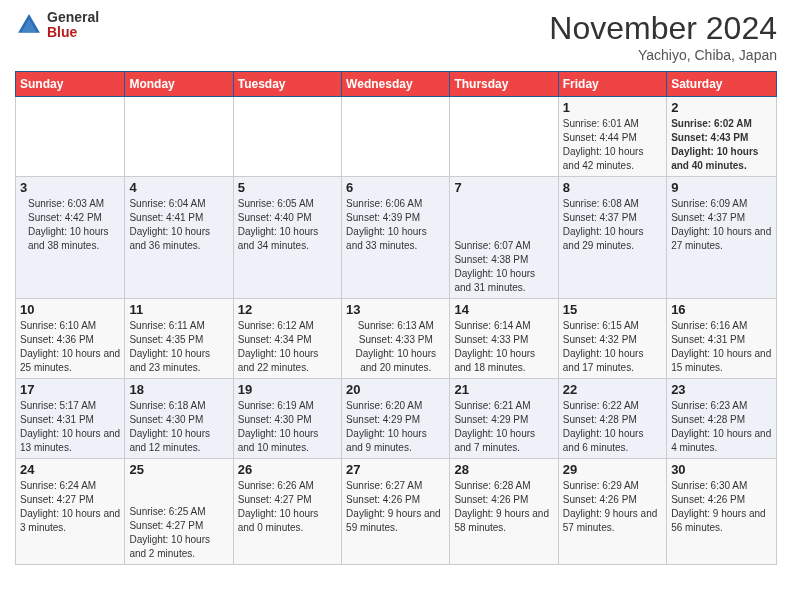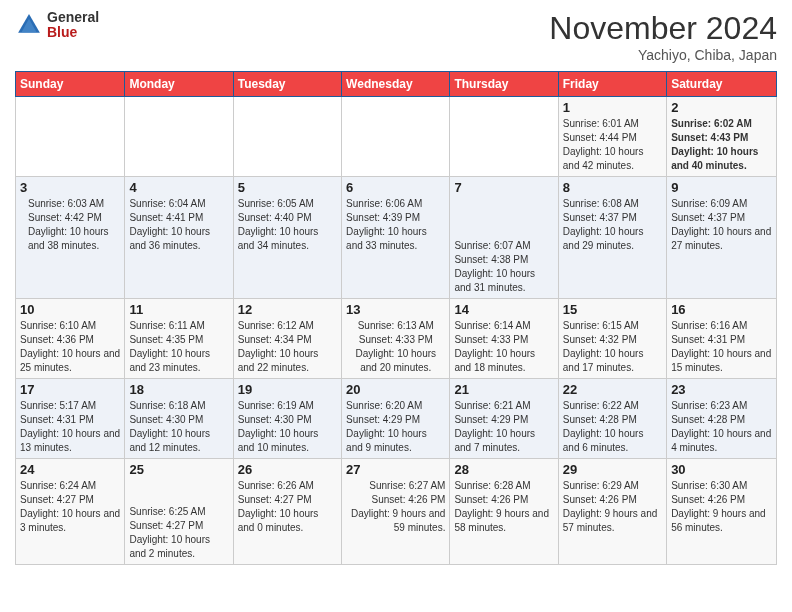--- a/index.html
+++ b/index.html
@@ -302,21 +302,21 @@
 Daylight: 10 hours and 2 minutes.</div>
           </td>
           <td>
             <div class="day-number">26</div>
             <div class="day-info" style="white-space: pre-line;">Sunrise: 6:26 AM
 Sunset: 4:27 PM
 Daylight: 10 hours and 0 minutes.</div>
           </td>
           <td>
             <div class="day-number">27</div>
-            <div class="day-info" style="white-space: pre-line; text-align: right;">Sunrise: 6:27 AM
+            <div class="day-info" style="white-space: pre-line;">Sunrise: 6:27 AM
 Sunset: 4:26 PM
 Daylight: 9 hours and 59 minutes.</div>
           </td>
           <td>
             <div class="day-number">28</div>
             <div class="day-info" style="white-space: pre-line;">Sunrise: 6:28 AM
 Sunset: 4:26 PM
 Daylight: 9 hours and 58 minutes.</div>
           </td>
           <td>

